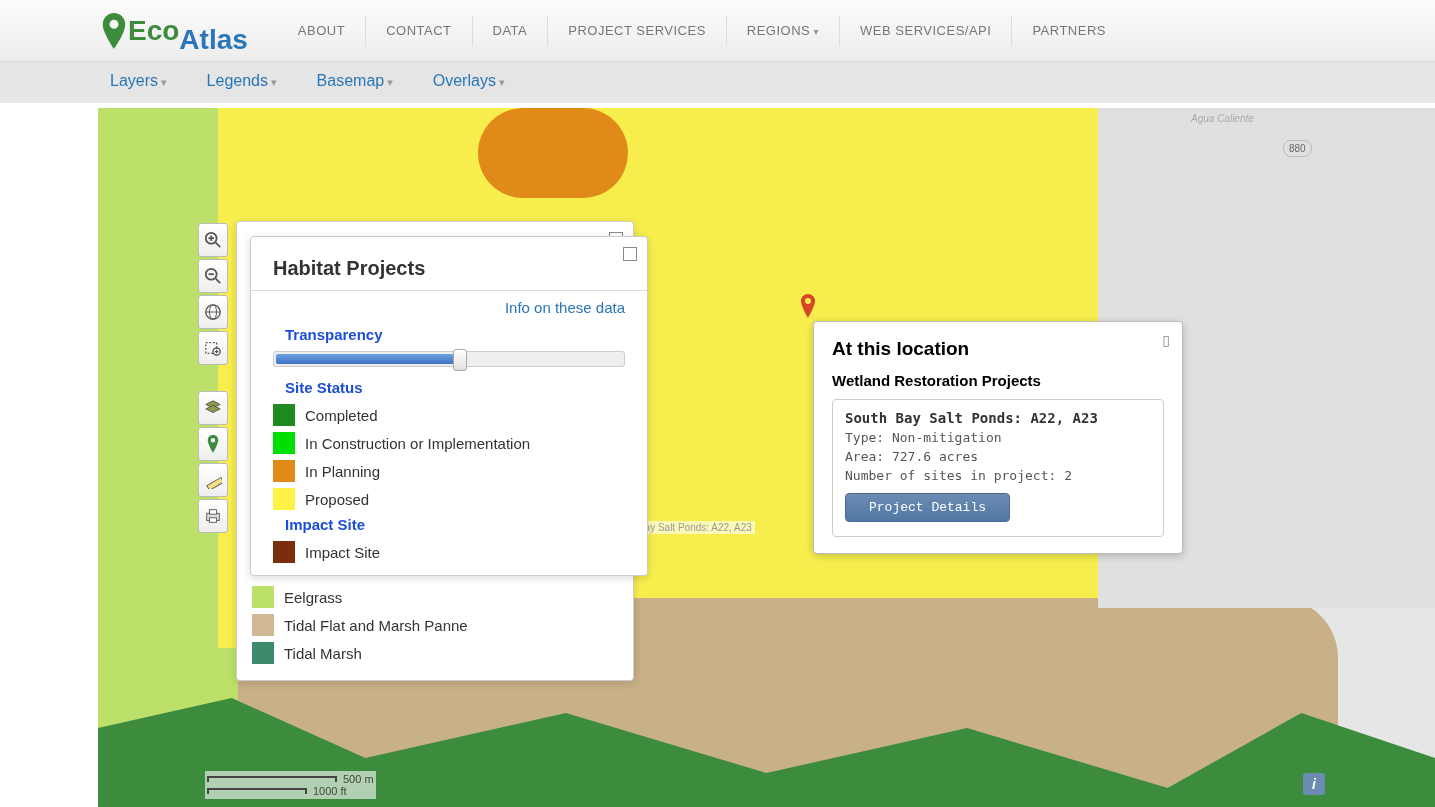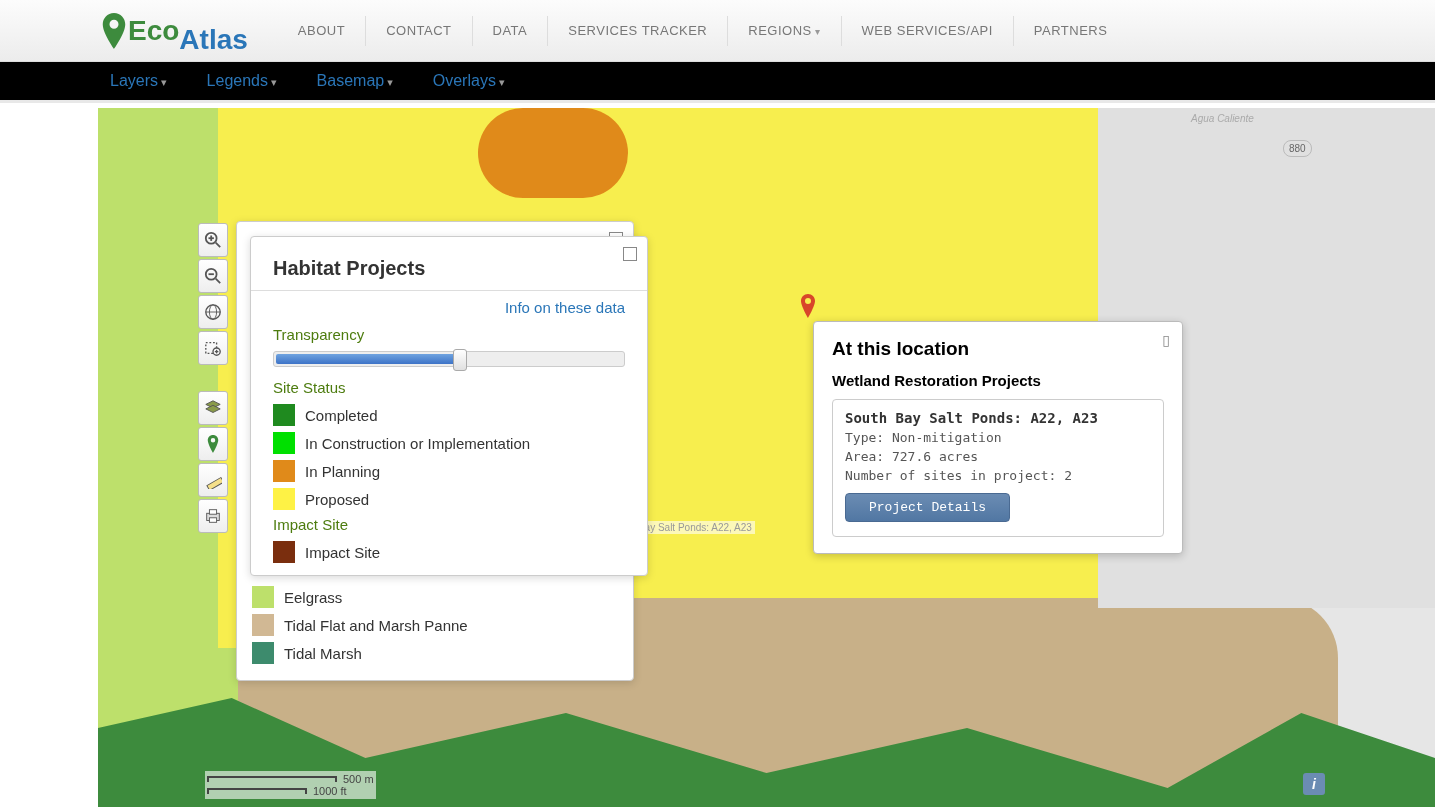--- a/index.html
+++ b/index.html
@@ -38,21 +38,21 @@
   height: 30px;
   line-height: 30px;
   cursor: pointer;
 }
 .nav-item:first-child { border-left: none; }
 .caret-sm::after { content: " ▾"; font-size: 10px; color: #999; }
 .subnav {
   display: flex;
   padding: 10px 0 10px 110px;
   border-bottom: 3px solid #e8e8e8;
-  background: #000000;
+  background: #e5e5e5;
 }
 .subnav-item {
   color: #2a76b8;
   font-size: 16px;
   margin-right: 40px;
   cursor: pointer;
 }
 .subnav-item::after { content: " ▾"; font-size: 11px; color: #999; }
 .map-area {
   position: absolute;
@@ -129,24 +129,24 @@
 }
 .panel-hr { border-top: 1px solid #ddd; margin: 8px -22px 8px; }
 .info-link {
   color: #2a76b8;
   font-size: 15px;
   text-align: right;
   margin-bottom: 10px;
   cursor: pointer;
 }
 .sect-label {
-  font-weight: normal;
+  font-weight: bold;
   font-size: 15px;
-  margin: 6px 0 8px;
-  color: #4d7c0f;
+  margin: 6px 12px 8px;
+  color: #1d4ed8;
 }
 .slider {
   width: 100%; height: 16px;
   background: #eee;
   border: 1px solid #ccc;
   border-radius: 3px;
   position: relative;
   margin-bottom: 12px;
 }
 .slider-fill {
@@ -267,21 +267,21 @@
     <svg width="28" height="36" viewBox="0 0 24 32">
         <path fill="#3d8b3d" d="M12 0C6 0 2 5 2 10c0 8 10 22 10 22s10-14 10-22C22 5 18 0 12 0zm0 14a4 4 0 110-8 4 4 0 010 8z"></path>
       </svg>
     <span class="logo-eco">Eco</span>
       <span class="logo-atlas">Atlas</span>
   </div>
   <div class="nav-items">
     <div class="nav-item">ABOUT</div>
     <div class="nav-item">CONTACT</div>
     <div class="nav-item">DATA</div>
-    <div class="nav-item">SERVICES TRACKER</div>
+    <div class="nav-item">PROJECT SERVICES</div>
     <div class="nav-item caret-sm">REGIONS</div>
     <div class="nav-item">WEB SERVICES/API</div>
     <div class="nav-item">PARTNERS</div>
   </div>
 </div>
 
 <div class="subnav">
   <div class="subnav-item">Layers</div>
   <div class="subnav-item">Legends</div>
   <div class="subnav-item">Basemap</div>

